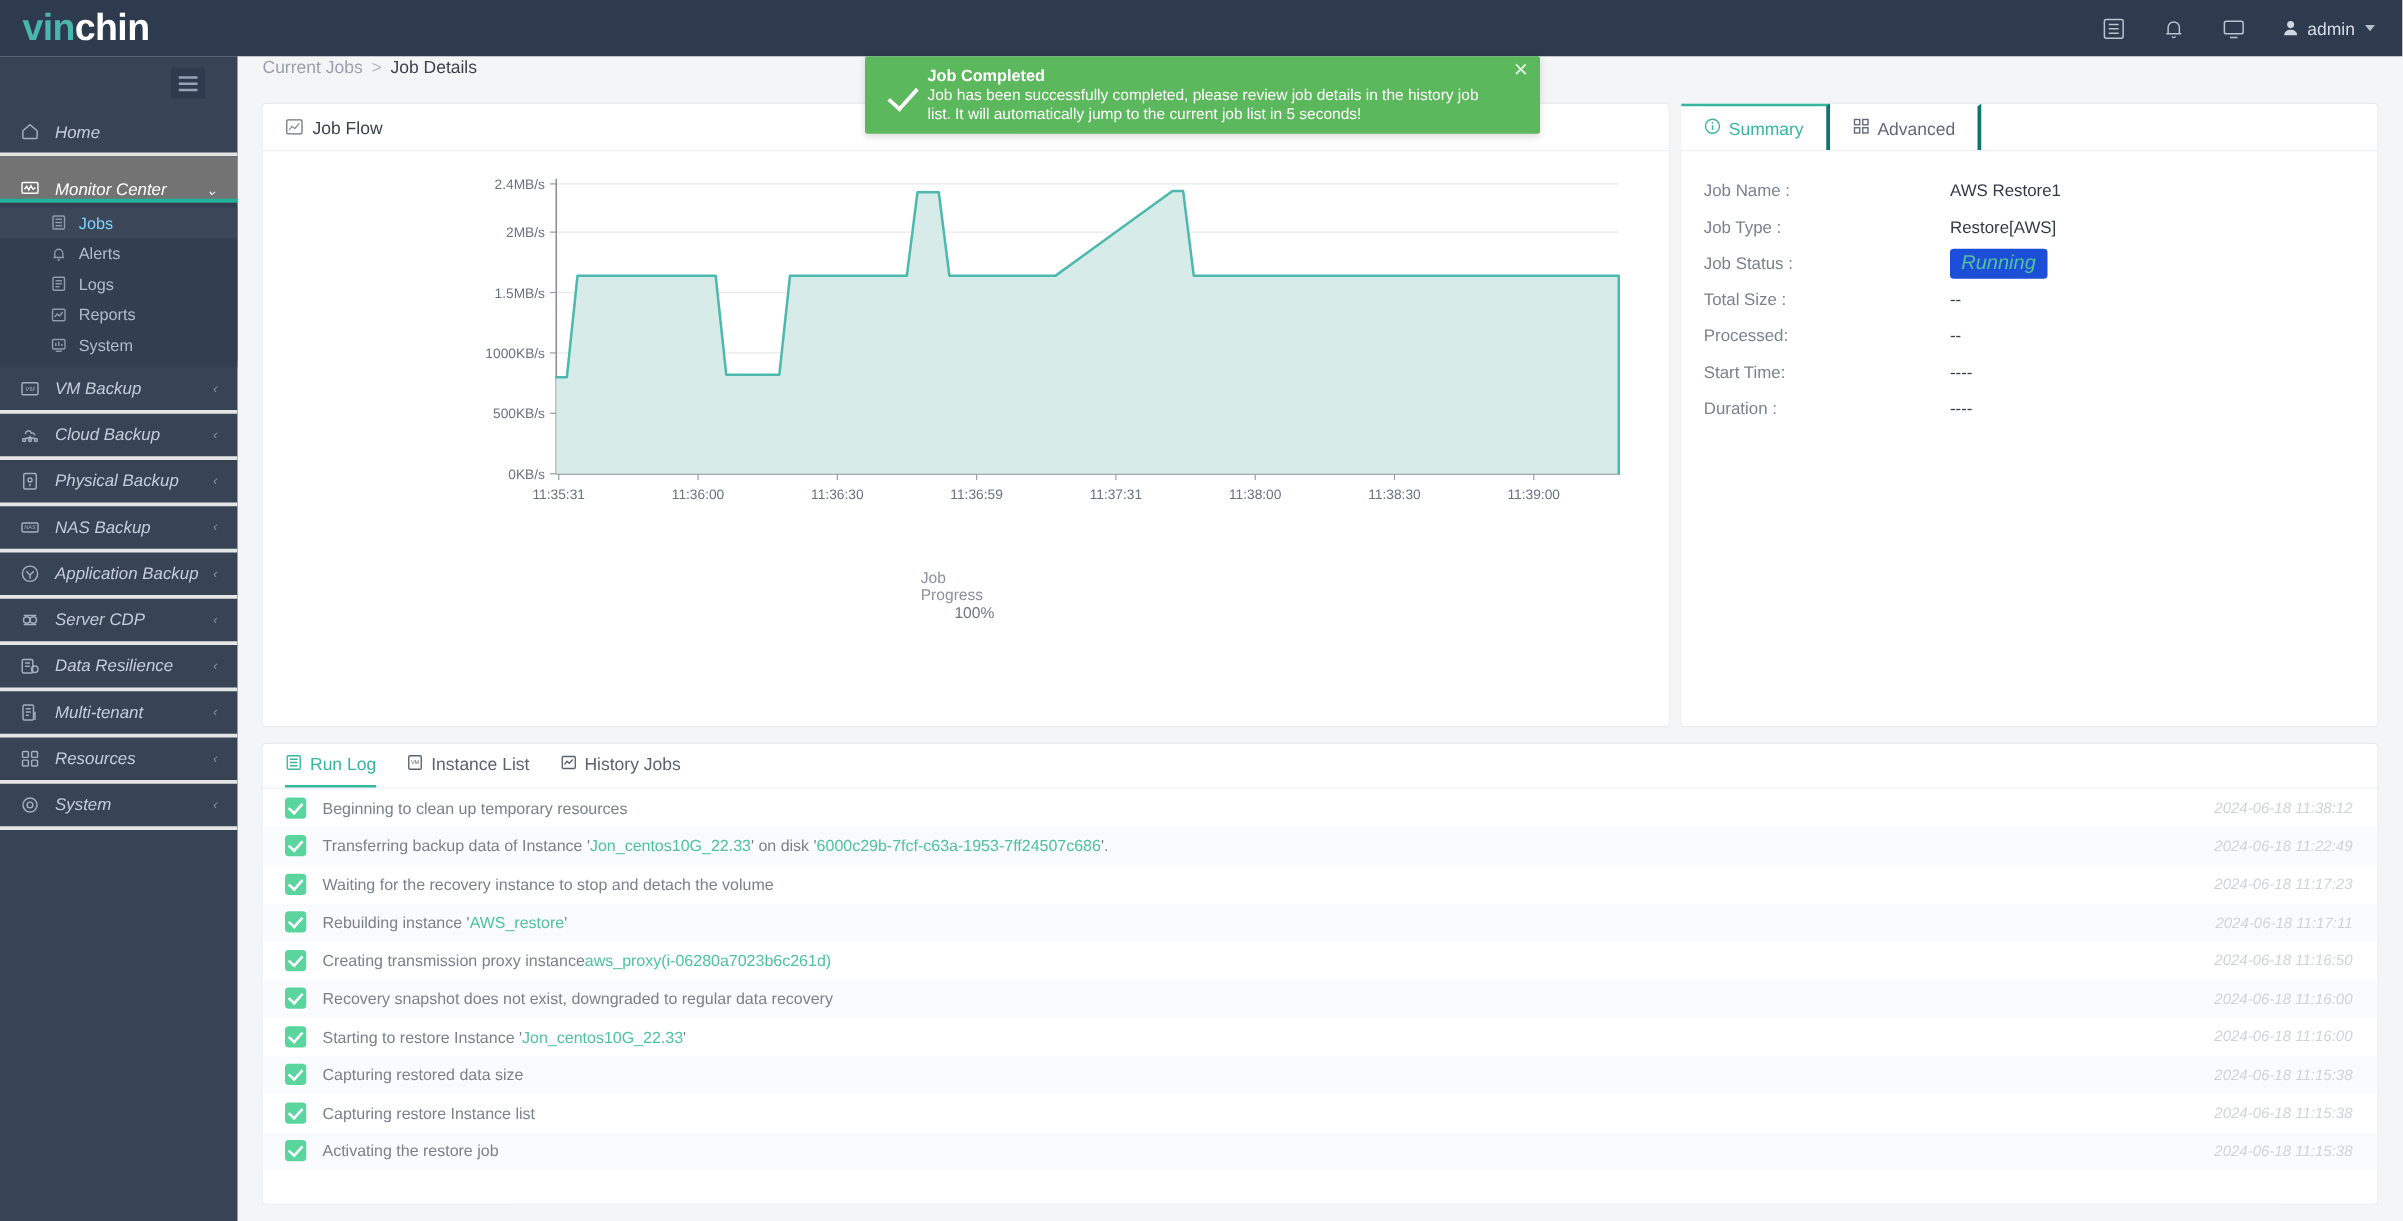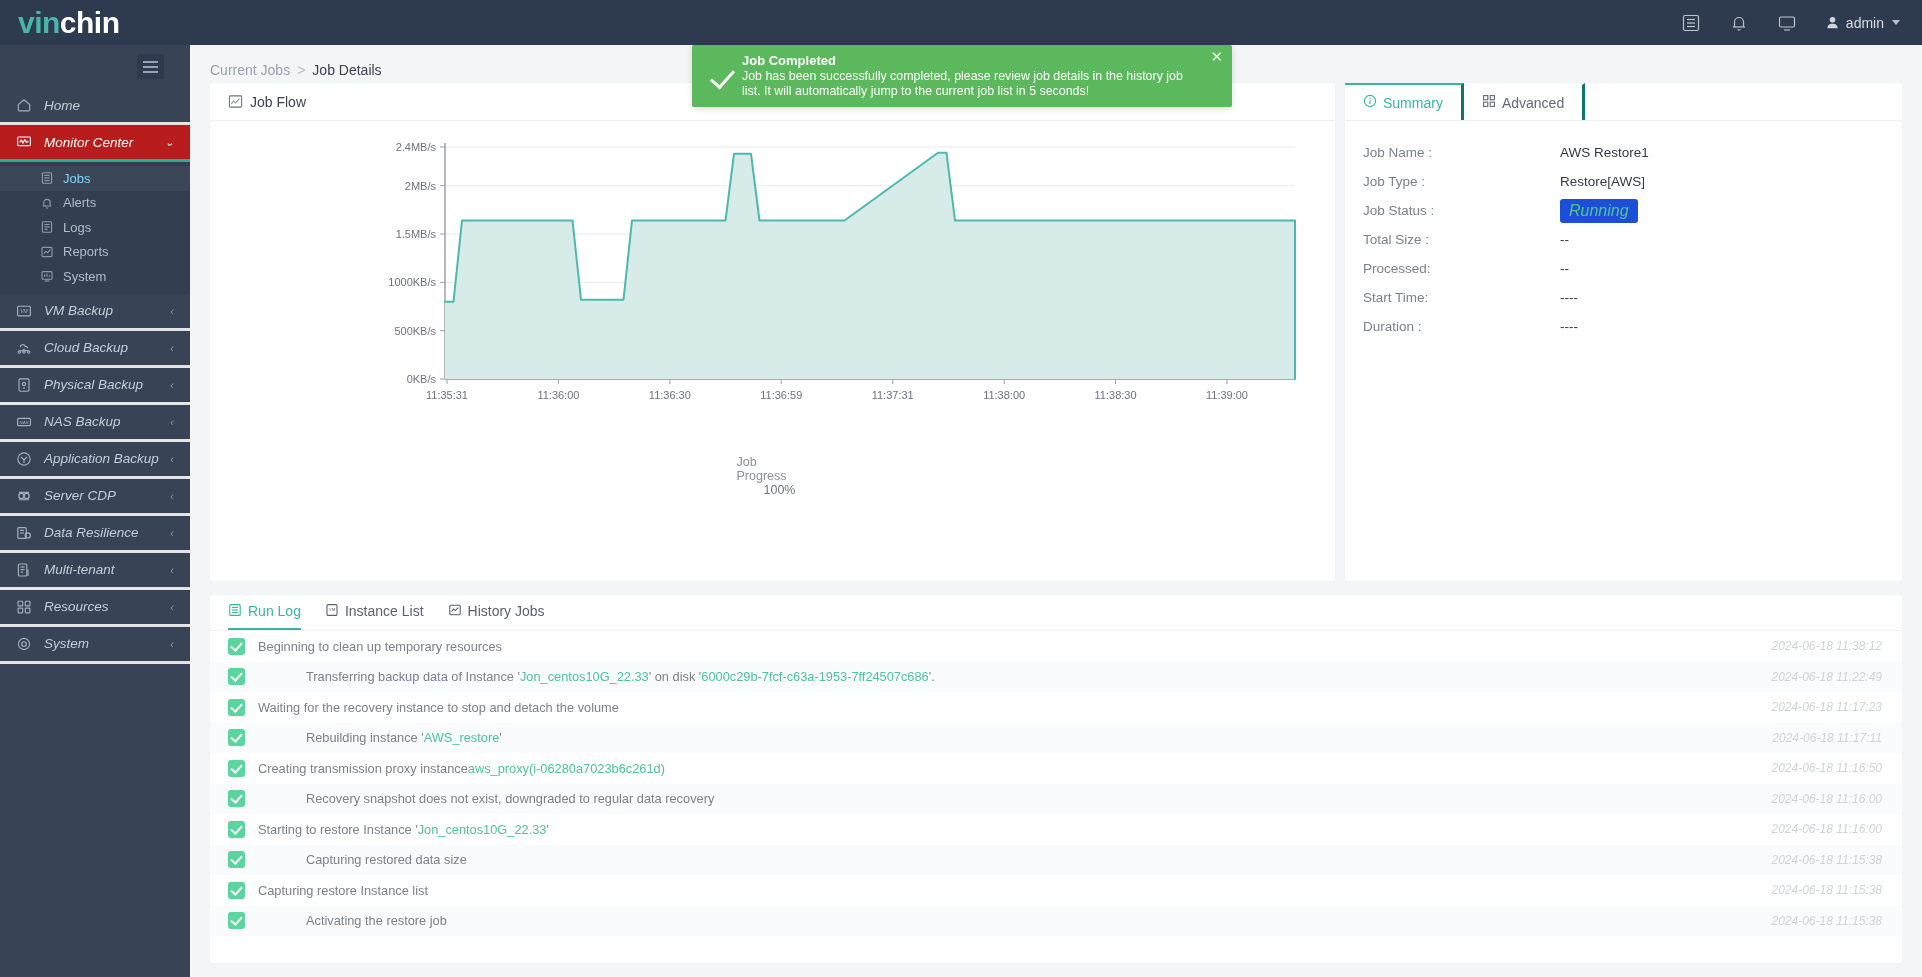--- a/index.html
+++ b/index.html
@@ -61,39 +61,39 @@
     height: 37px; display: flex; align-items: center;
     padding-left: 16px; color: #c5cdd8; font-size: 13.5px;
     border-bottom: 3px solid #e5e5e5; cursor: pointer; position: relative; font-style: italic;
   }
   .nav-item .ico { width: 22px; flex: 0 0 22px; opacity: .85; display:block; }
   .nav-item .ico svg { display:block; }
   .nav-item .lbl { margin-left: 6px; white-space: nowrap; }
   .nav-item .arrow {
     position: absolute; right: 16px; font-size: 11px; color: #8d99a8;
   }
-  .nav-item.active { background: #b91c1c; color: #ffffff; border-bottom-color:#1eb49b; }
+  .nav-item.active { background: #737373; color: #ffffff; border-bottom-color:#1eb49b;align-items:flex-end; }
   .nav-item.active .ico { opacity: 1; }
   .nav-item.active .arrow { color: #eafaf6; }
 
   .sub-item {
     height: 24.5px; display: flex; align-items: center;
     padding-left: 40px; color: #b2bcc9; font-size: 13px;
     background: #333f50; cursor: pointer;
   }
   .sub-item.sel { background: #3b4759; color: #7dd3fc; }
   .sub-item .ico { width: 18px; flex: 0 0 18px; opacity: .8; display:block; }
   .sub-item .ico svg { display:block; }
   .sub-item .lbl { margin-left: 5px; }
   #submenu { padding: 4px 0 5px 0; background:#333f50; }
 
   
   #main { position: absolute; top: 45px; left: 190px; width: 1732px; height: 932px; }
   #breadcrumb {
-    height: 33px; display: flex; align-items: flex-end;
+    height: 33px; display: flex; align-items: flex-start;
     padding-left: 20px; font-size: 14px; color: #333a45;
   }
   #breadcrumb .crumb-link { color: #9aa1ac; cursor: pointer; }
   #breadcrumb .sep { color: #b3b9c2; margin: 0 7px; }
   #breadcrumb .crumb-cur { color: #3b424d; }
 
   .card {
     background: #fff; border-radius: 3px;
     box-shadow: 0 0 1px rgba(0,0,0,.08);
   }
@@ -154,21 +154,21 @@
     display: flex; align-items: center; gap: 6px; font-size: 14px;
     color: #5a626f; margin-right: 24px; cursor: pointer;
     border-bottom: 2px solid transparent; padding-bottom: 1px;
   }
   .log-tab.active { color: #36b6a0; border-bottom-color: #36b6a0; }
 
   .log-row {
     height: 30.5px; display: flex; align-items: center; padding: 0 20px 0 18px;
     font-size: 12.8px; color: #7b818b;
   }
-  .log-row.alt { background: #fafbfc; gap: 48px; }
+  .log-row.alt { background: #fafbfc; }
   .log-check {
     width: 17px; height: 17px; border-radius: 3px; background: #5bd59e;
     flex: 0 0 17px; margin-right: 13px; position: relative;
   }
   .log-check:after {
     content: ""; position: absolute; left: 5px; top: 2px;
     width: 5px; height: 9px; border: solid #fff; border-width: 0 2px 2px 0;
     transform: rotate(42deg);
   }
   .log-msg { white-space: nowrap; }

